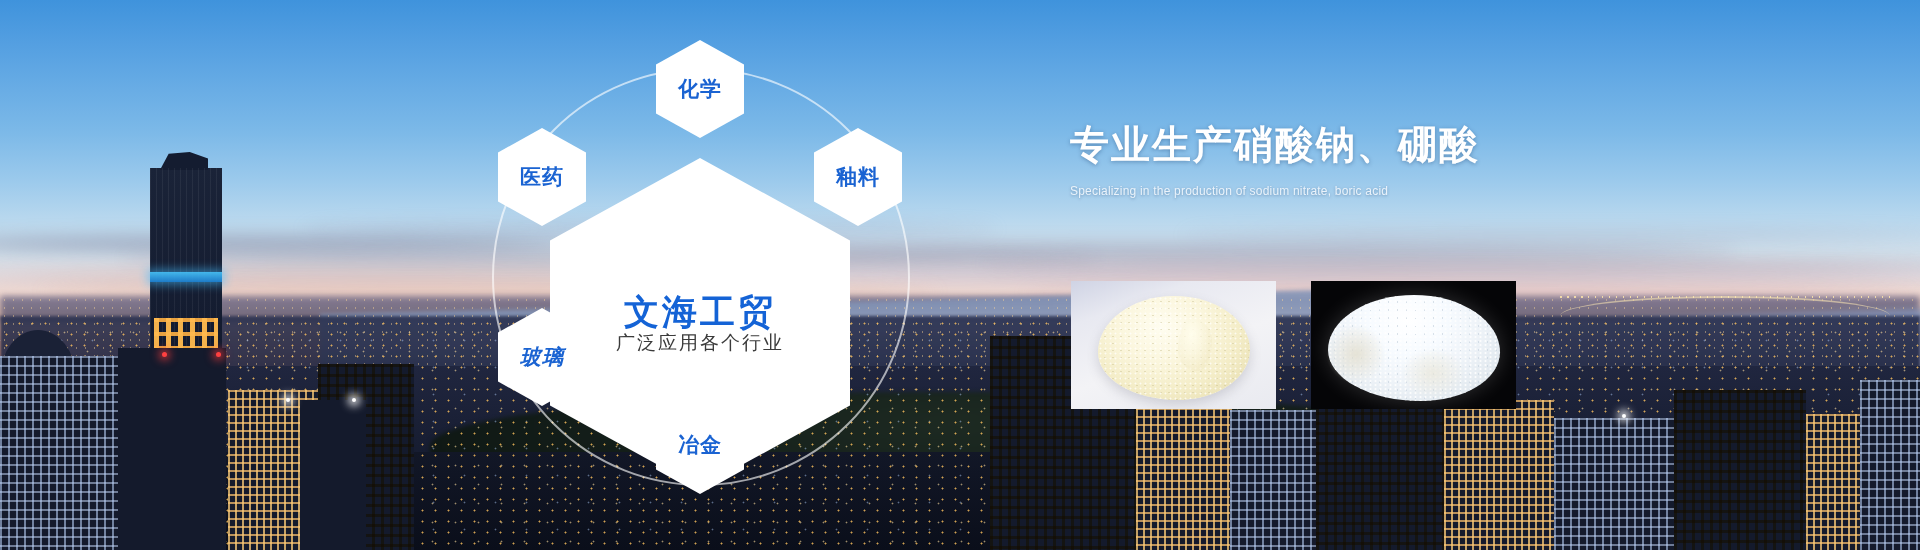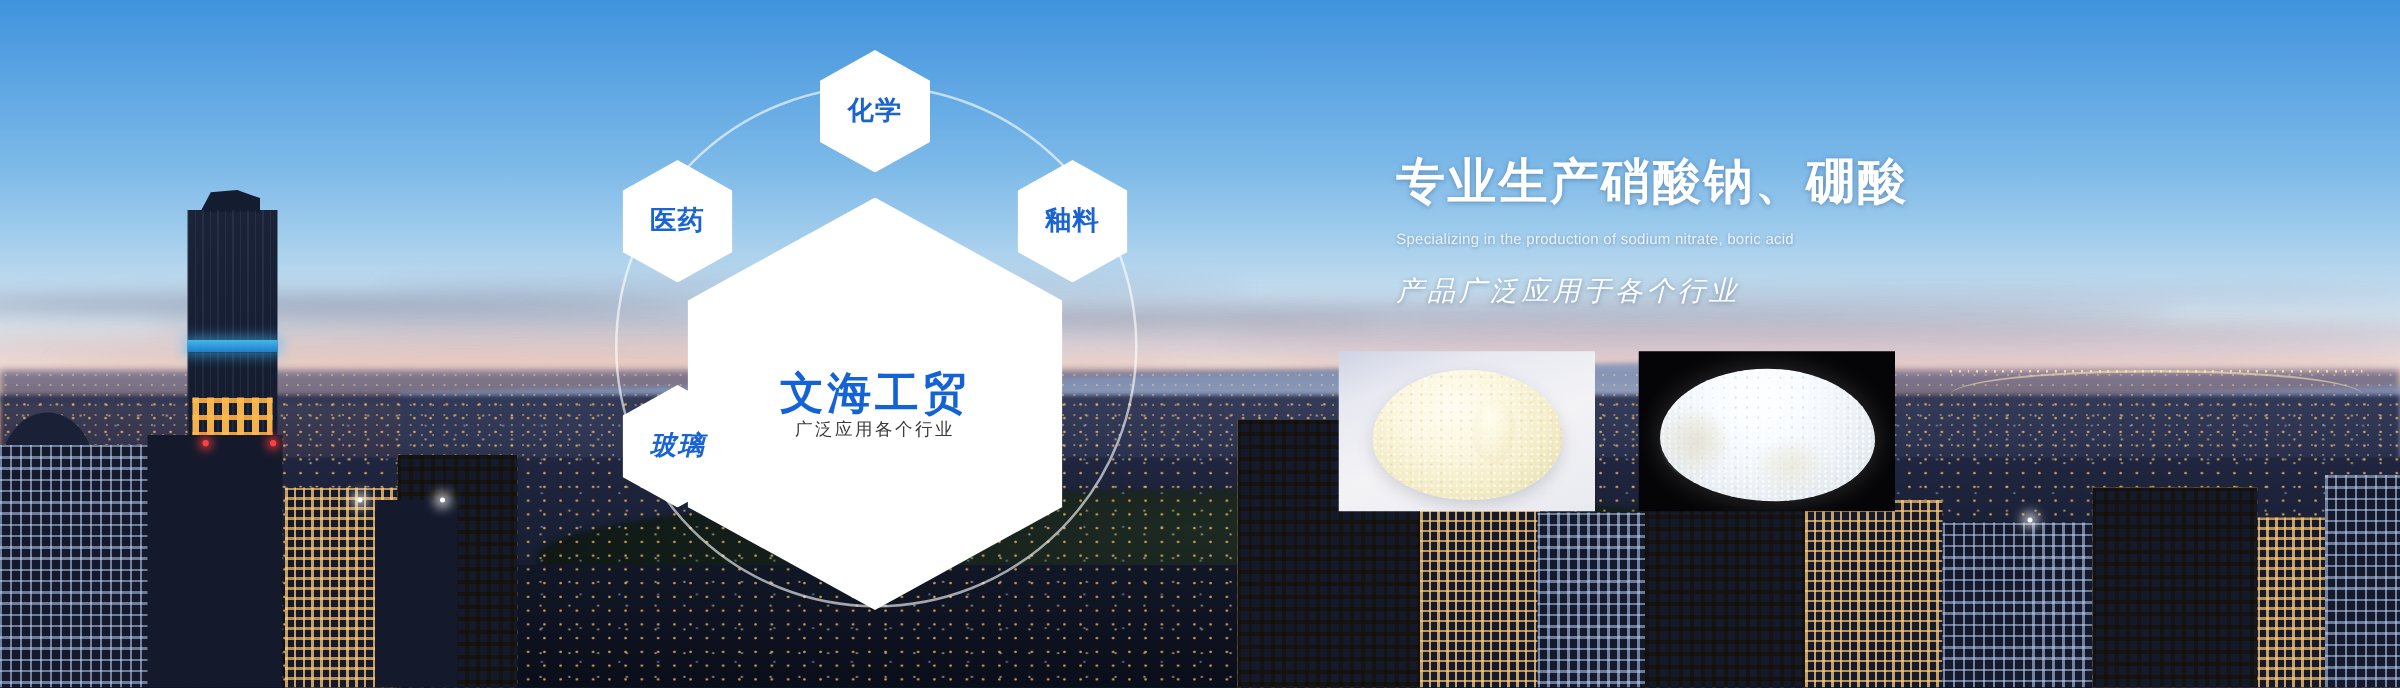--- a/index.html
+++ b/index.html
@@ -218,31 +218,31 @@
   }
   .hex.center {
     left:110px; top:140px;
     width:300px; height:330px;
   }
   .hex.center .title {
     color:#1463d6; font-weight:bold;
     font-size:35px; letter-spacing:3px;
   }
   .hex.center .sub {
-    color:#3b3b3b; font-size:14px; letter-spacing:2px;
+    color:#3b3b3b; font-size:19px; letter-spacing:2px;
   }
   .hx-chem  { left:216px; top:22px; }
   .hx-glaze { left:374px; top:110px; }
   .hx-med   { left:58px;  top:110px;align-items:center; }
   .hx-glass { left:58px;  top:290px;font-style:italic; }
   .hx-elec  { left:374px; top:290px; }
   .hx-metal { left:216px; top:378px; }
 
   
-  .copy { position:absolute; left:1070px; top:118px; width:640px;margin-left:47px; }
+  .copy { position:absolute; left:1070px; top:118px; width:640px; }
   .headline {
     color:#ffffff;
     font-size:39px;
     font-weight:bold;
     letter-spacing:2px;
     text-shadow:0 1px 4px rgba(10,40,90,.35);
     white-space:nowrap;
   }
   .subline {
     margin-top:12px;
@@ -412,27 +412,29 @@
 
     <div class="hex small hx-med">
       <div class="lbl">医药</div>
     </div>
 
     <div class="hex small hx-glass">
       <div class="lbl">玻璃</div>
     </div>
 
 
+    <div class="hex small hx-metal">
+      <div class="lbl">冶金</div>
+    </div>
 
   </div>
 
   <div class="copy">
     <div class="headline">专业生产硝酸钠、硼酸</div>
     <div class="subline">Specializing in the production of sodium nitrate, boric acid</div>
-    <div class="tagline">产品广泛应用于各个行业</div>
   </div>
 
   <div class="photos">
 
     <div class="photo p1">
       <div class="pile">
         <div class="grain"></div>
       </div>
       <div class="ridge"></div>
 

